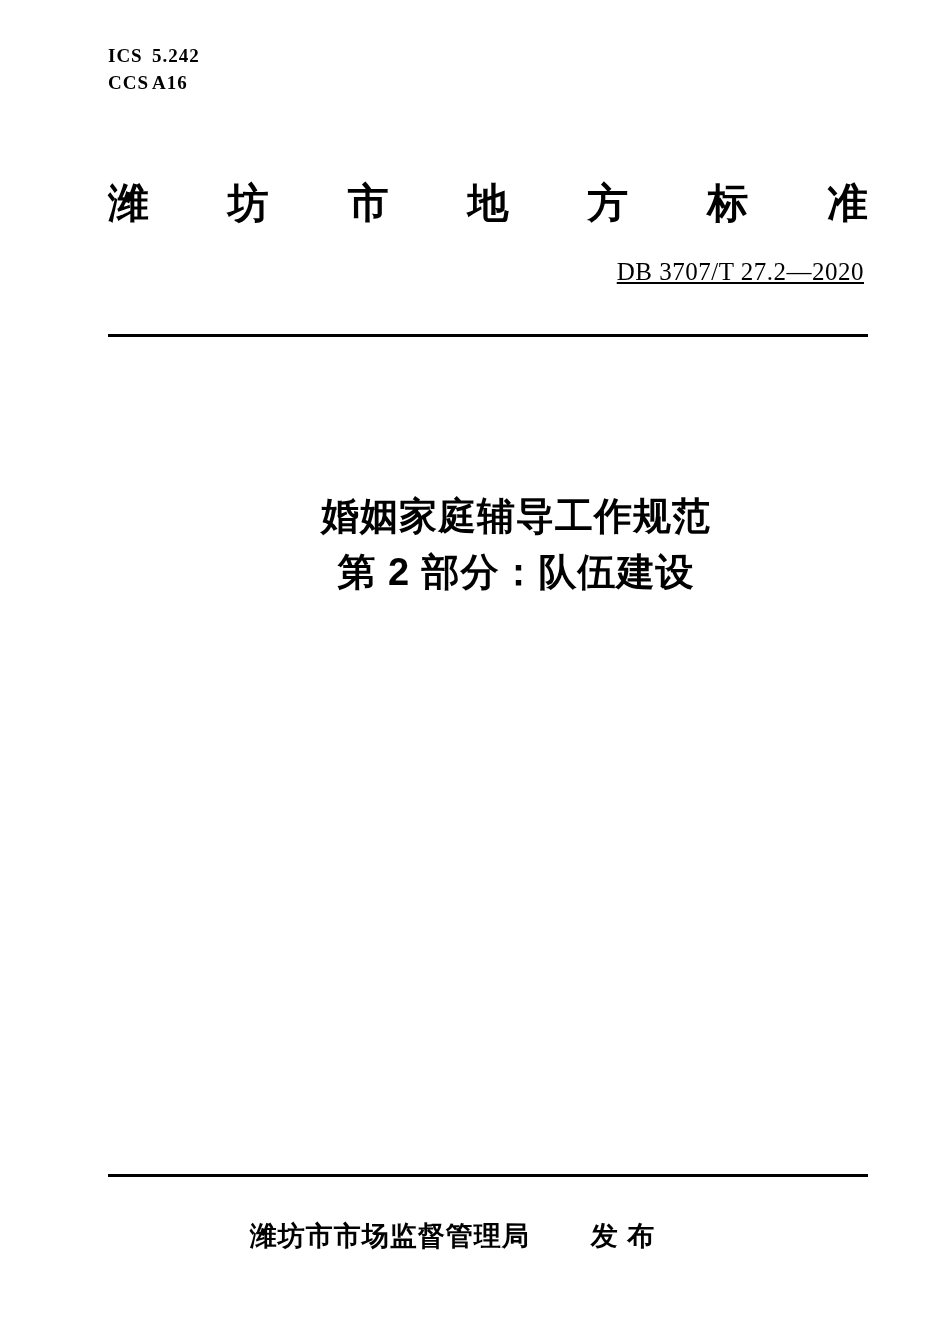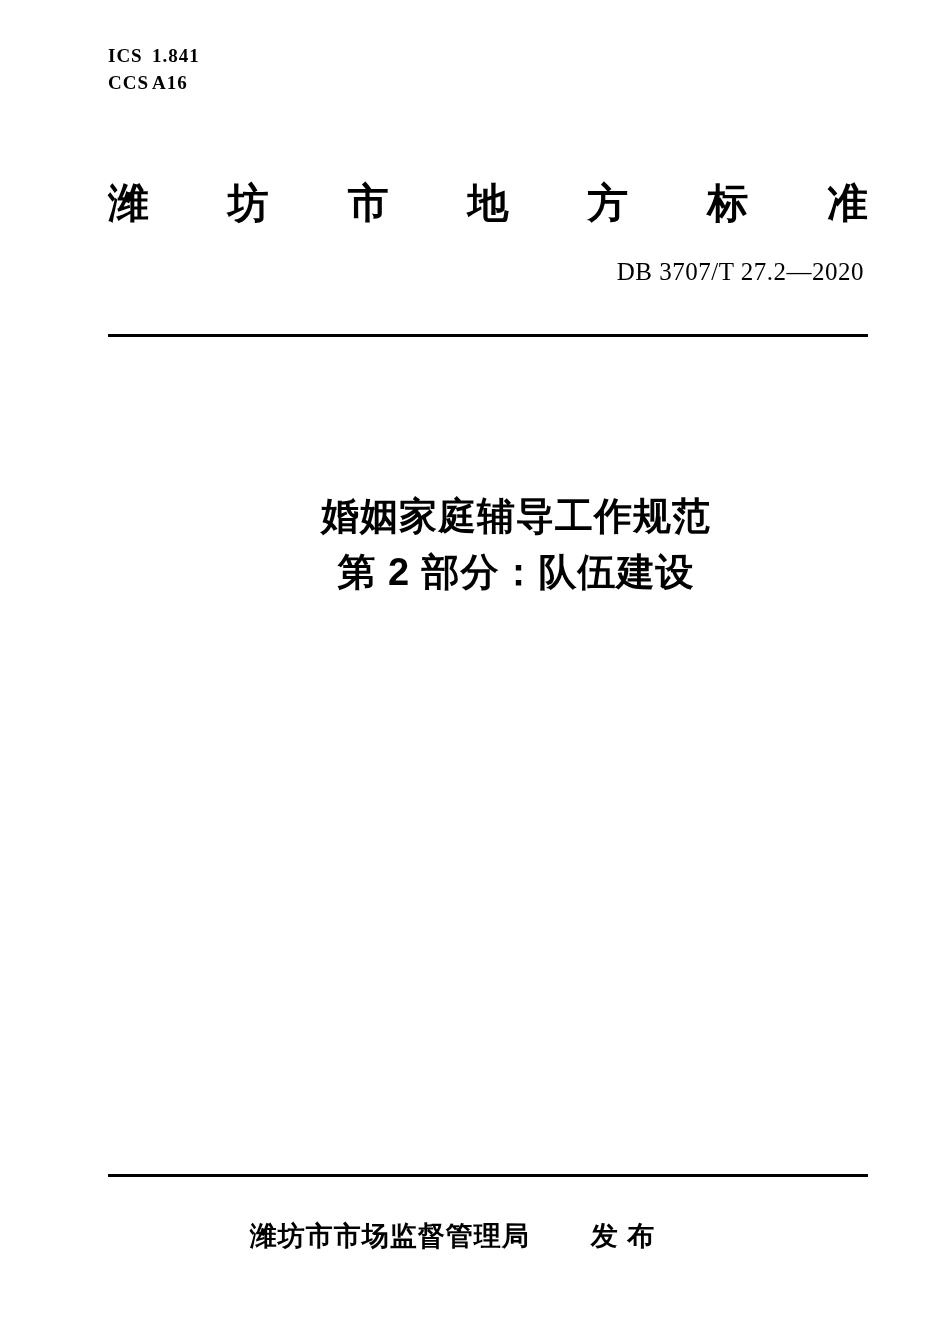--- a/index.html
+++ b/index.html
@@ -72,20 +72,21 @@
   }
 
   
   .std-id {
     position: absolute;
     right: 86px;
     top: 258px;
     font-family: "Liberation Serif", serif;
     font-size: 25px;
     letter-spacing: 0.5px;
+    text-decoration: underline;
   }
 
   
   .rule-top {
     position: absolute;
     left: 108px;
     top: 334px;
     width: 760px;
     height: 3px;
     background: #000;
@@ -148,21 +149,21 @@
     width: 44px;
   }
 </style>
 </head>
 <body>
 
 <div class="page">
 
   <div class="codes">
     <div class="code-line">
-      <span class="lbl">ICS</span><span>1.841</span>
+      <span class="lbl">ICS</span><span>5.242</span>
     </div>
     <div class="code-line">
       <span class="lbl">CCS</span><span>A16</span>
     </div>
   </div>
 
 
   <div class="standard-kind">
     <span>潍</span>
     <span>坊</span>

